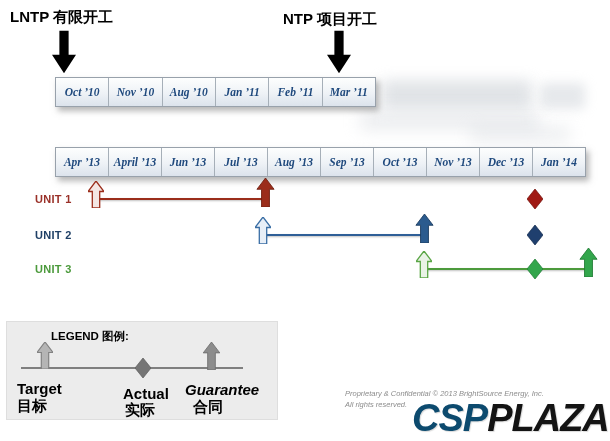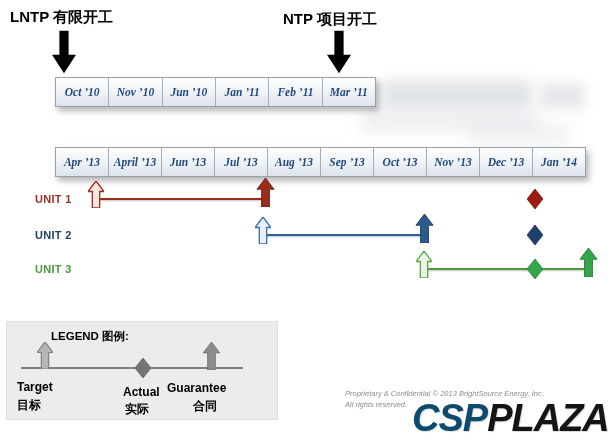--- a/index.html
+++ b/index.html
@@ -67,26 +67,26 @@
   #legend {
     position:absolute; left:6px; top:321px; width:272px; height:99px;
     background:#ECECEC; border:1px solid #dedede; box-sizing:border-box;
   }
   #legend-title { position:absolute; left:8px; top:7px; font-weight:bold; font-size:11.5px; color:#000;padding-left:36px; }
   #legend-line { position:absolute; left:14px; top:45px; width:222px; height:2px; background:#7f7f7f; }
   .legend-marker { position:absolute; line-height:0; }
   #lg-t { left:30px;  top:20px; }
   #lg-a { left:128px; top:36px; }
   #lg-g { left:196px; top:20px; }
-  .legend-label { position:absolute; font-weight:bold; font-size:12px; color:#000; white-space:nowrap; }
+  .legend-label { position:absolute; font-weight:bold; font-size:15px; color:#000; white-space:nowrap; }
   #lbl-target-en    { left:10px;  top:58px; }
   #lbl-target-cn    { left:10px;  top:75px; }
   #lbl-actual-en    { left:116px; top:63px; }
   #lbl-actual-cn    { left:118px; top:79px; }
-  #lbl-guarantee-en { left:160px; top:59px; }
+  #lbl-guarantee-en { left:178px; top:59px;font-style:italic; }
   #lbl-guarantee-cn { left:186px; top:76px; }
 
   
   #footer {
     position:absolute; left:345px; top:388px; width:260px;
     font:italic 7.5px "Liberation Sans", sans-serif; color:#8c8c8c; line-height:11px;
   }
 
   
   #logo {
@@ -116,21 +116,21 @@
   </span>
   <span class="down-arrow" id="da2">
     <svg width="24" height="44" viewBox="0 0 26 46">
         <polygon points="8,0 18,0 18,26 26,26 13,46 0,26 8,26" fill="#000"></polygon>
       </svg>
   </span>
 
   <div class="month-row" id="row1">
     <div class="month-cell">Oct ’10</div>
     <div class="month-cell">Nov ’10</div>
-    <div class="month-cell">Jun ’10</div>
+    <div class="month-cell">Aug ’10</div>
     <div class="month-cell">Jan ’11</div>
     <div class="month-cell">Feb ’11</div>
     <div class="month-cell">Mar ’11</div>
   </div>
 
   <div class="month-row" id="row2">
     <div class="month-cell">Apr ’13</div>
     <div class="month-cell">April ’13</div>
     <div class="month-cell">Jun ’13</div>
     <div class="month-cell">Jul ’13</div>

